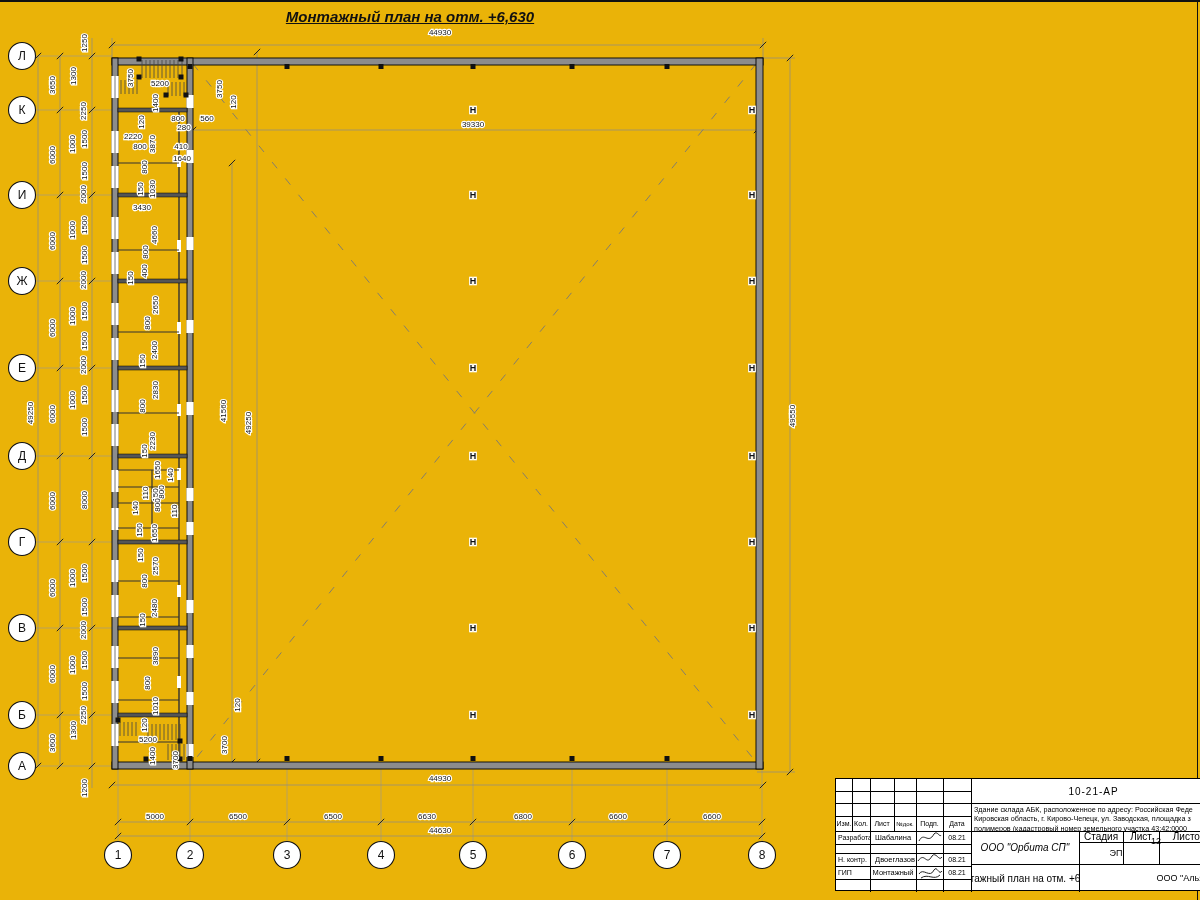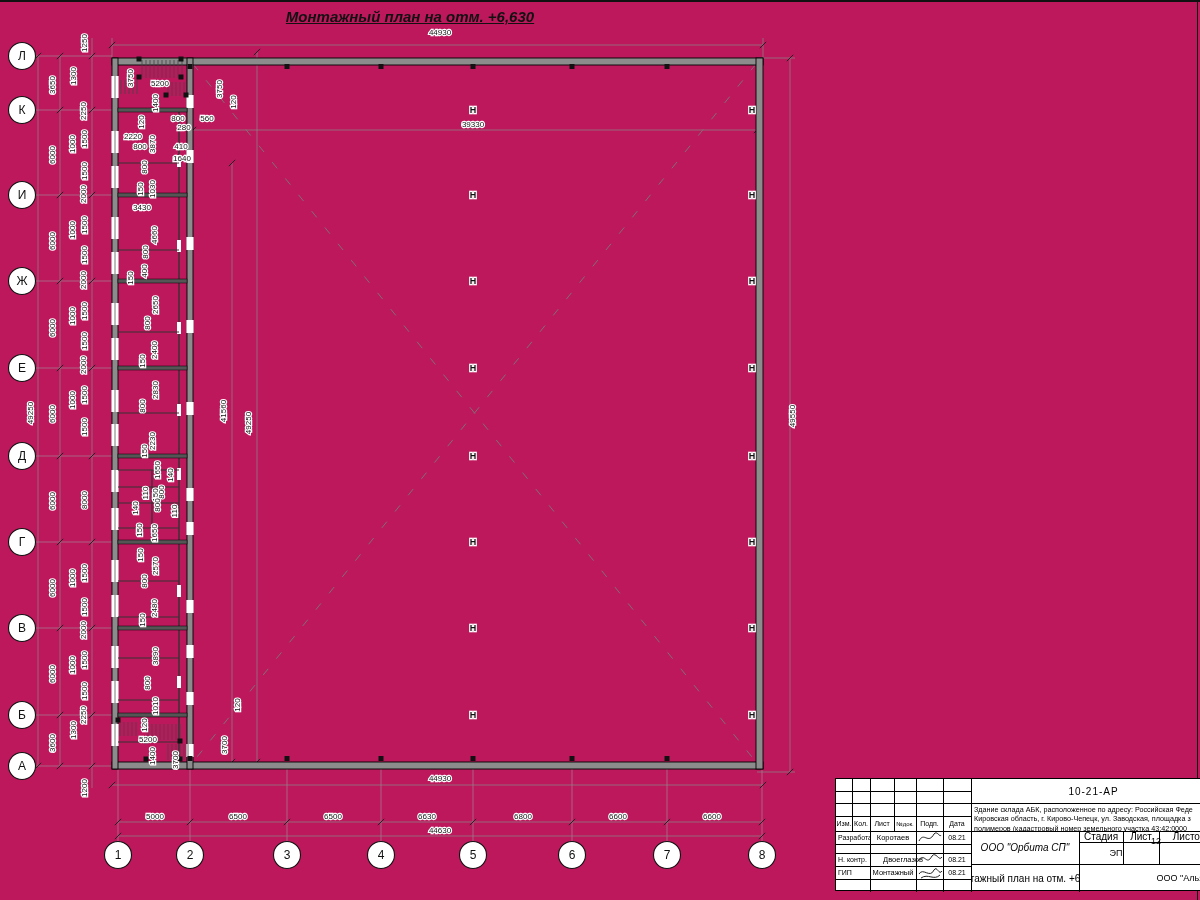--- a/index.html
+++ b/index.html
@@ -1,16 +1,16 @@
 <!DOCTYPE html>
 <html><head>
 <meta charset="utf-8">
 <style>
   html,body{margin:0;padding:0;background:#fff;}
-  .sheet{position:relative;width:1200px;height:900px;background:#be185d;overflow:hidden;
+  .sheet{position:relative;width:1200px;height:900px;background:#eab308;overflow:hidden;
          font-family:"Liberation Sans", sans-serif;}
   .frame-top{position:absolute;left:0;top:0;width:1200px;height:0;border-top:2px solid #111;}
   .frame-right{position:absolute;left:1197px;top:0;height:900px;width:0;border-left:1.5px solid #111;}
   #plan{position:absolute;left:0;top:0;}
   #plan text{paint-order:stroke;stroke:#ffffff;stroke-width:2.4px;fill:#111;
              font-family:"Liberation Sans", sans-serif;}
   .page-title{position:absolute;left:240px;top:8px;width:340px;text-align:center;
               font-size:15px;font-style:italic;font-weight:600;color:#111;
               text-decoration:underline;font-family:"Liberation Sans", sans-serif;}
   
@@ -443,24 +443,24 @@
     <div class="hl" style="top:100px;left:0;width:135px"></div>
 
     <div class="cell fs7" style="left:0;top:37px;width:16px;height:15px">Изм.</div>
     <div class="cell fs7" style="left:16px;top:37px;width:18px;height:15px">Кол.</div>
     <div class="cell fs7" style="left:34px;top:37px;width:24px;height:15px">Лист</div>
     <div class="cell fs6" style="left:58px;top:37px;width:22px;height:15px">№док.</div>
     <div class="cell fs7" style="left:80px;top:37px;width:27px;height:15px">Подп.</div>
     <div class="cell fs7" style="left:107px;top:37px;width:28px;height:15px">Дата</div>
 
     <div class="cell fs7 left" style="left:2px;top:52px;width:33px;height:13px">Разработал</div>
-    <div class="cell fs75" style="left:34px;top:52px;width:46px;height:13px">Коротаев</div>
+    <div class="cell fs75" style="left:34px;top:52px;width:46px;height:13px">Шабалина</div>
     <div class="cell fs7" style="left:107px;top:52px;width:28px;height:13px">08.21</div>
     <div class="cell fs7 left" style="left:2px;top:74px;width:33px;height:13px">Н. контр.</div>
-    <div class="cell fs75" style="left:44px;top:74px;width:46px;height:13px">Двоеглазов</div>
+    <div class="cell fs75" style="left:36px;top:74px;width:46px;height:13px">Двоеглазов</div>
     <div class="cell fs7" style="left:107px;top:74px;width:28px;height:13px">08.21</div>
     <div class="cell fs7 left" style="left:2px;top:87px;width:33px;height:13px">ГИП</div>
     <div class="cell fs75" style="left:34px;top:87px;width:46px;height:13px">Монтажный</div>
     <div class="cell fs7" style="left:107px;top:87px;width:28px;height:13px">08.21</div>
 
     <svg id="sigsvg" width="27" height="55">
       <path d="M3,12 C8,2 12,16 18,5 C21,1 24,9 25,6" fill="none" stroke="#222" stroke-width="1"></path>
       <path d="M2,32 C9,22 10,38 16,27 C20,22 23,33 26,28" fill="none" stroke="#222" stroke-width="1"></path>
       <path d="M3,45 C7,38 14,50 18,41 C21,36 23,47 26,42 M5,49 C12,44 18,52 24,46" fill="none" stroke="#222" stroke-width="1"></path>
     </svg>

